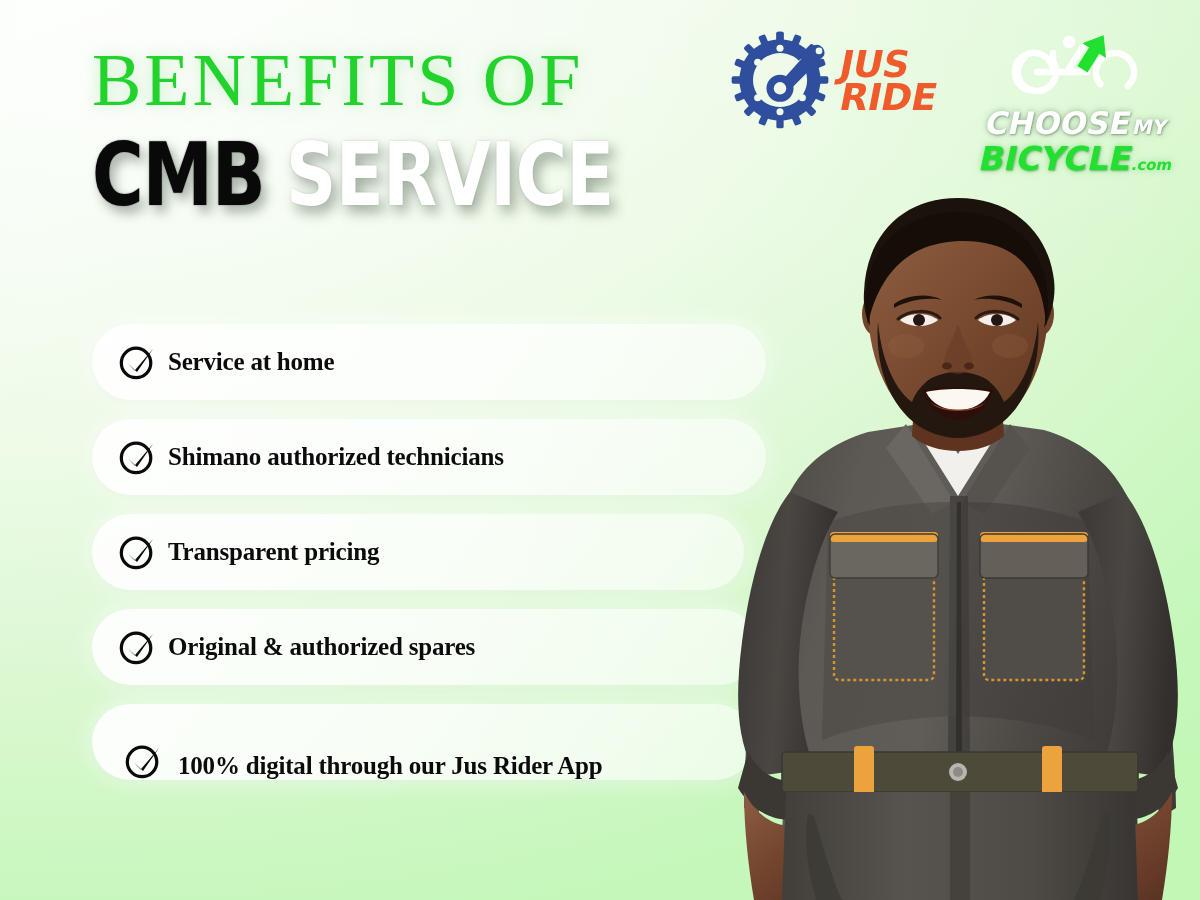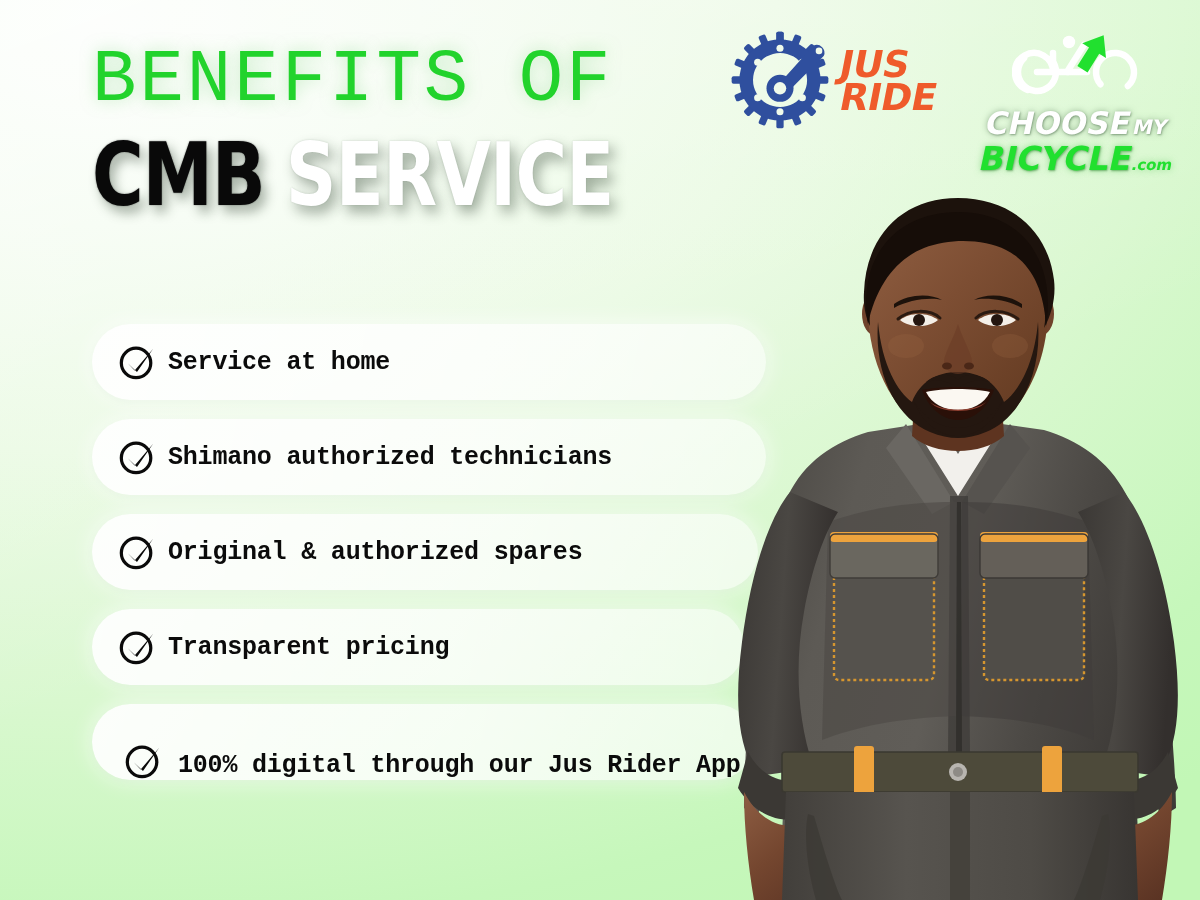--- a/index.html
+++ b/index.html
@@ -34,21 +34,21 @@
   #heading { position:absolute; left:92px; top:44px; width:640px; }
 
   .h-line1 {
     font-size:74px;
     line-height:0.98;
     font-weight:400;
     letter-spacing:3px;
     color:#22d32c;
     text-shadow:0 0 16px rgba(150,220,150,0.55);
     white-space:nowrap;
-    font-family:Liberation Mono, monospace;
+    font-family:Liberation Serif, serif;
   }
   .h-line2 {
     margin-top:18px;
     font-size:88px;
     line-height:0.92;
     font-weight:700;
     letter-spacing:-1px;
     white-space:nowrap;
     font-family:"DejaVu Sans", sans-serif;
     transform:scaleX(0.80);
@@ -134,21 +134,21 @@
 
   .check-icon { flex:0 0 auto; width:38px; height:38px; margin-right:12px; }
   .pill-4 .check-icon { margin-right:16px; }
 
   .pill-label {
     font-size:25px;
     font-weight:700;
     color:#0b0b0b;
     letter-spacing:-0.2px;
     white-space:nowrap;
-    font-family:Liberation Mono, monospace;
+    font-family:Liberation Serif, serif;
   }
 
   
   #tech { position:absolute; left:718px; top:196px; width:482px; height:704px; }
   #tech svg { display:block; }
 </style>
 </head>
 <body>
 
 <div id="poster">
@@ -266,38 +266,38 @@
     <div class="pill pill-1">
       <span class="check-icon">
         <svg width="38" height="38" viewBox="0 0 40 40">
           <circle cx="19" cy="21" r="15.5" fill="none" stroke="#0a0a0a" stroke-width="3.4"></circle>
           <path d="M10.5 21.5 L17.5 29 L37 6 L20 30.5 Z" fill="#0a0a0a"></path>
         </svg>
       </span>
       <span class="pill-label">Shimano authorized technicians</span>
     </div>
 
+    <div class="pill pill-3">
+      <span class="check-icon">
+        <svg width="38" height="38" viewBox="0 0 40 40">
+          <circle cx="19" cy="21" r="15.5" fill="none" stroke="#0a0a0a" stroke-width="3.4"></circle>
+          <path d="M10.5 21.5 L17.5 29 L37 6 L20 30.5 Z" fill="#0a0a0a"></path>
+        </svg>
+      </span>
+      <span class="pill-label">Transparent pricing</span>
+    </div>
+
     <div class="pill pill-2">
       <span class="check-icon">
         <svg width="38" height="38" viewBox="0 0 40 40">
           <circle cx="19" cy="21" r="15.5" fill="none" stroke="#0a0a0a" stroke-width="3.4"></circle>
           <path d="M10.5 21.5 L17.5 29 L37 6 L20 30.5 Z" fill="#0a0a0a"></path>
         </svg>
       </span>
       <span class="pill-label">Original &amp; authorized spares</span>
-    </div>
-
-    <div class="pill pill-3">
-      <span class="check-icon">
-        <svg width="38" height="38" viewBox="0 0 40 40">
-          <circle cx="19" cy="21" r="15.5" fill="none" stroke="#0a0a0a" stroke-width="3.4"></circle>
-          <path d="M10.5 21.5 L17.5 29 L37 6 L20 30.5 Z" fill="#0a0a0a"></path>
-        </svg>
-      </span>
-      <span class="pill-label">Transparent pricing</span>
     </div>
 
     <div class="pill pill-4">
       <span class="check-icon">
         <svg width="38" height="38" viewBox="0 0 40 40">
           <circle cx="19" cy="21" r="15.5" fill="none" stroke="#0a0a0a" stroke-width="3.4"></circle>
           <path d="M10.5 21.5 L17.5 29 L37 6 L20 30.5 Z" fill="#0a0a0a"></path>
         </svg>
       </span>
       <span class="pill-label">100% digital through our Jus Rider App</span>

